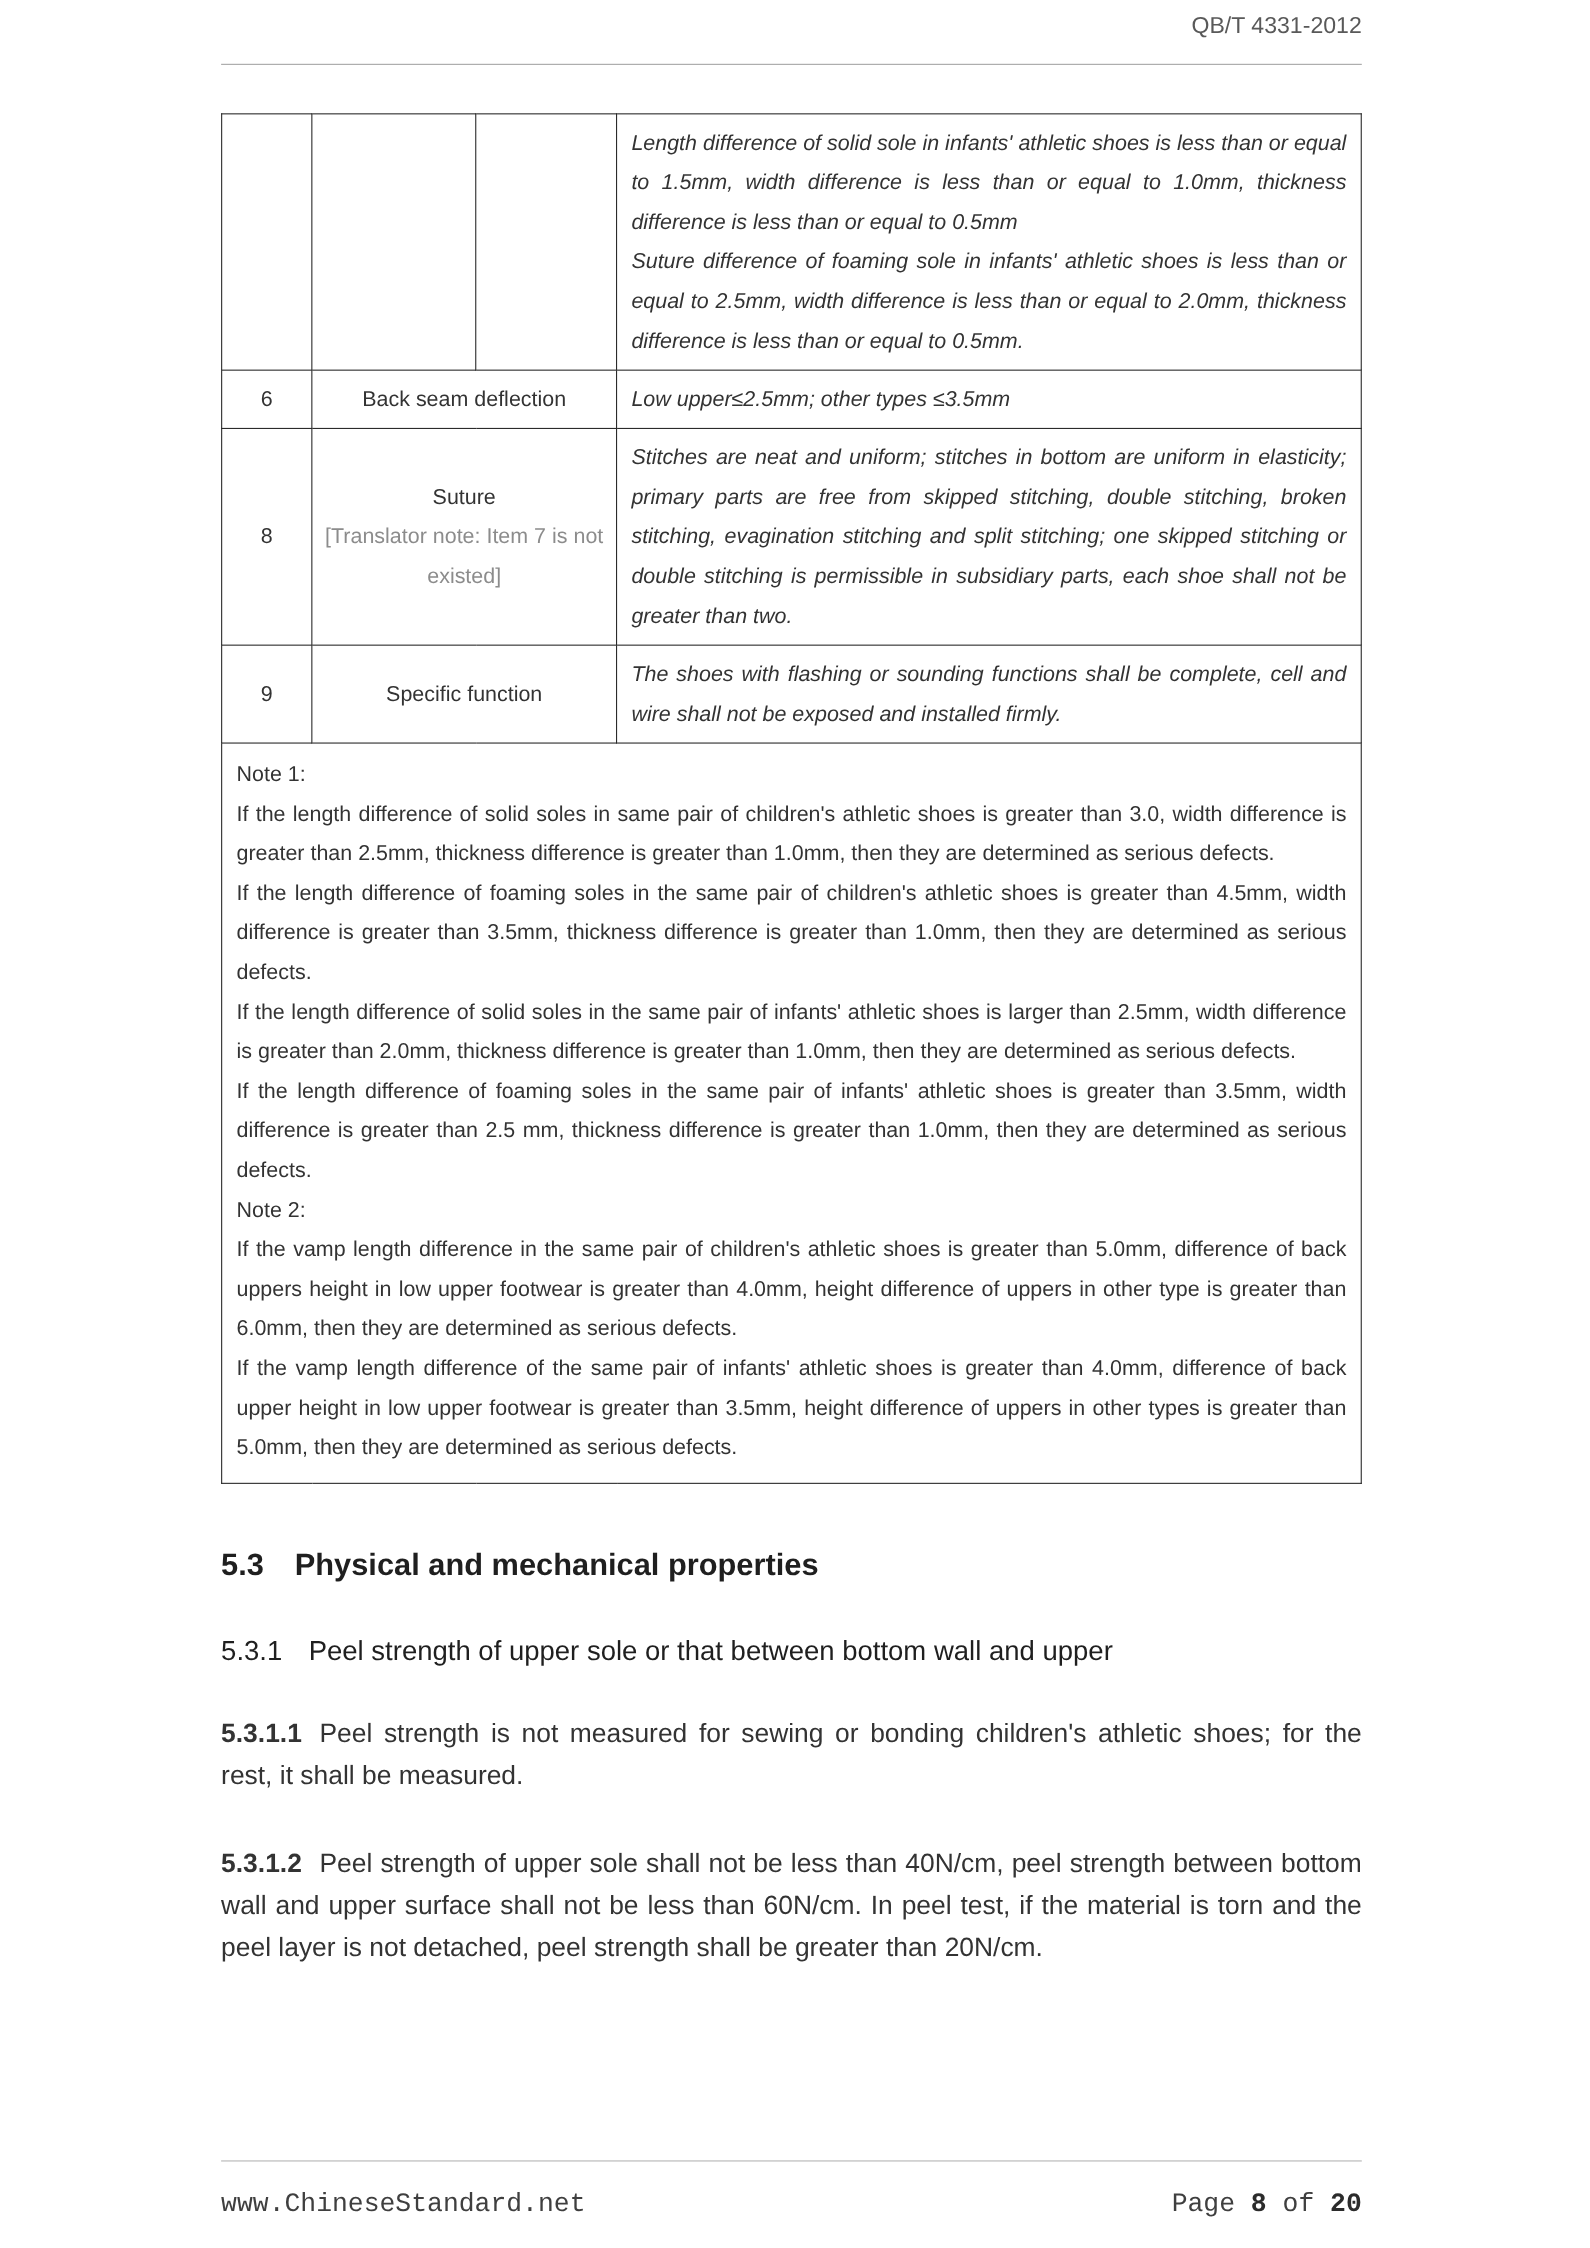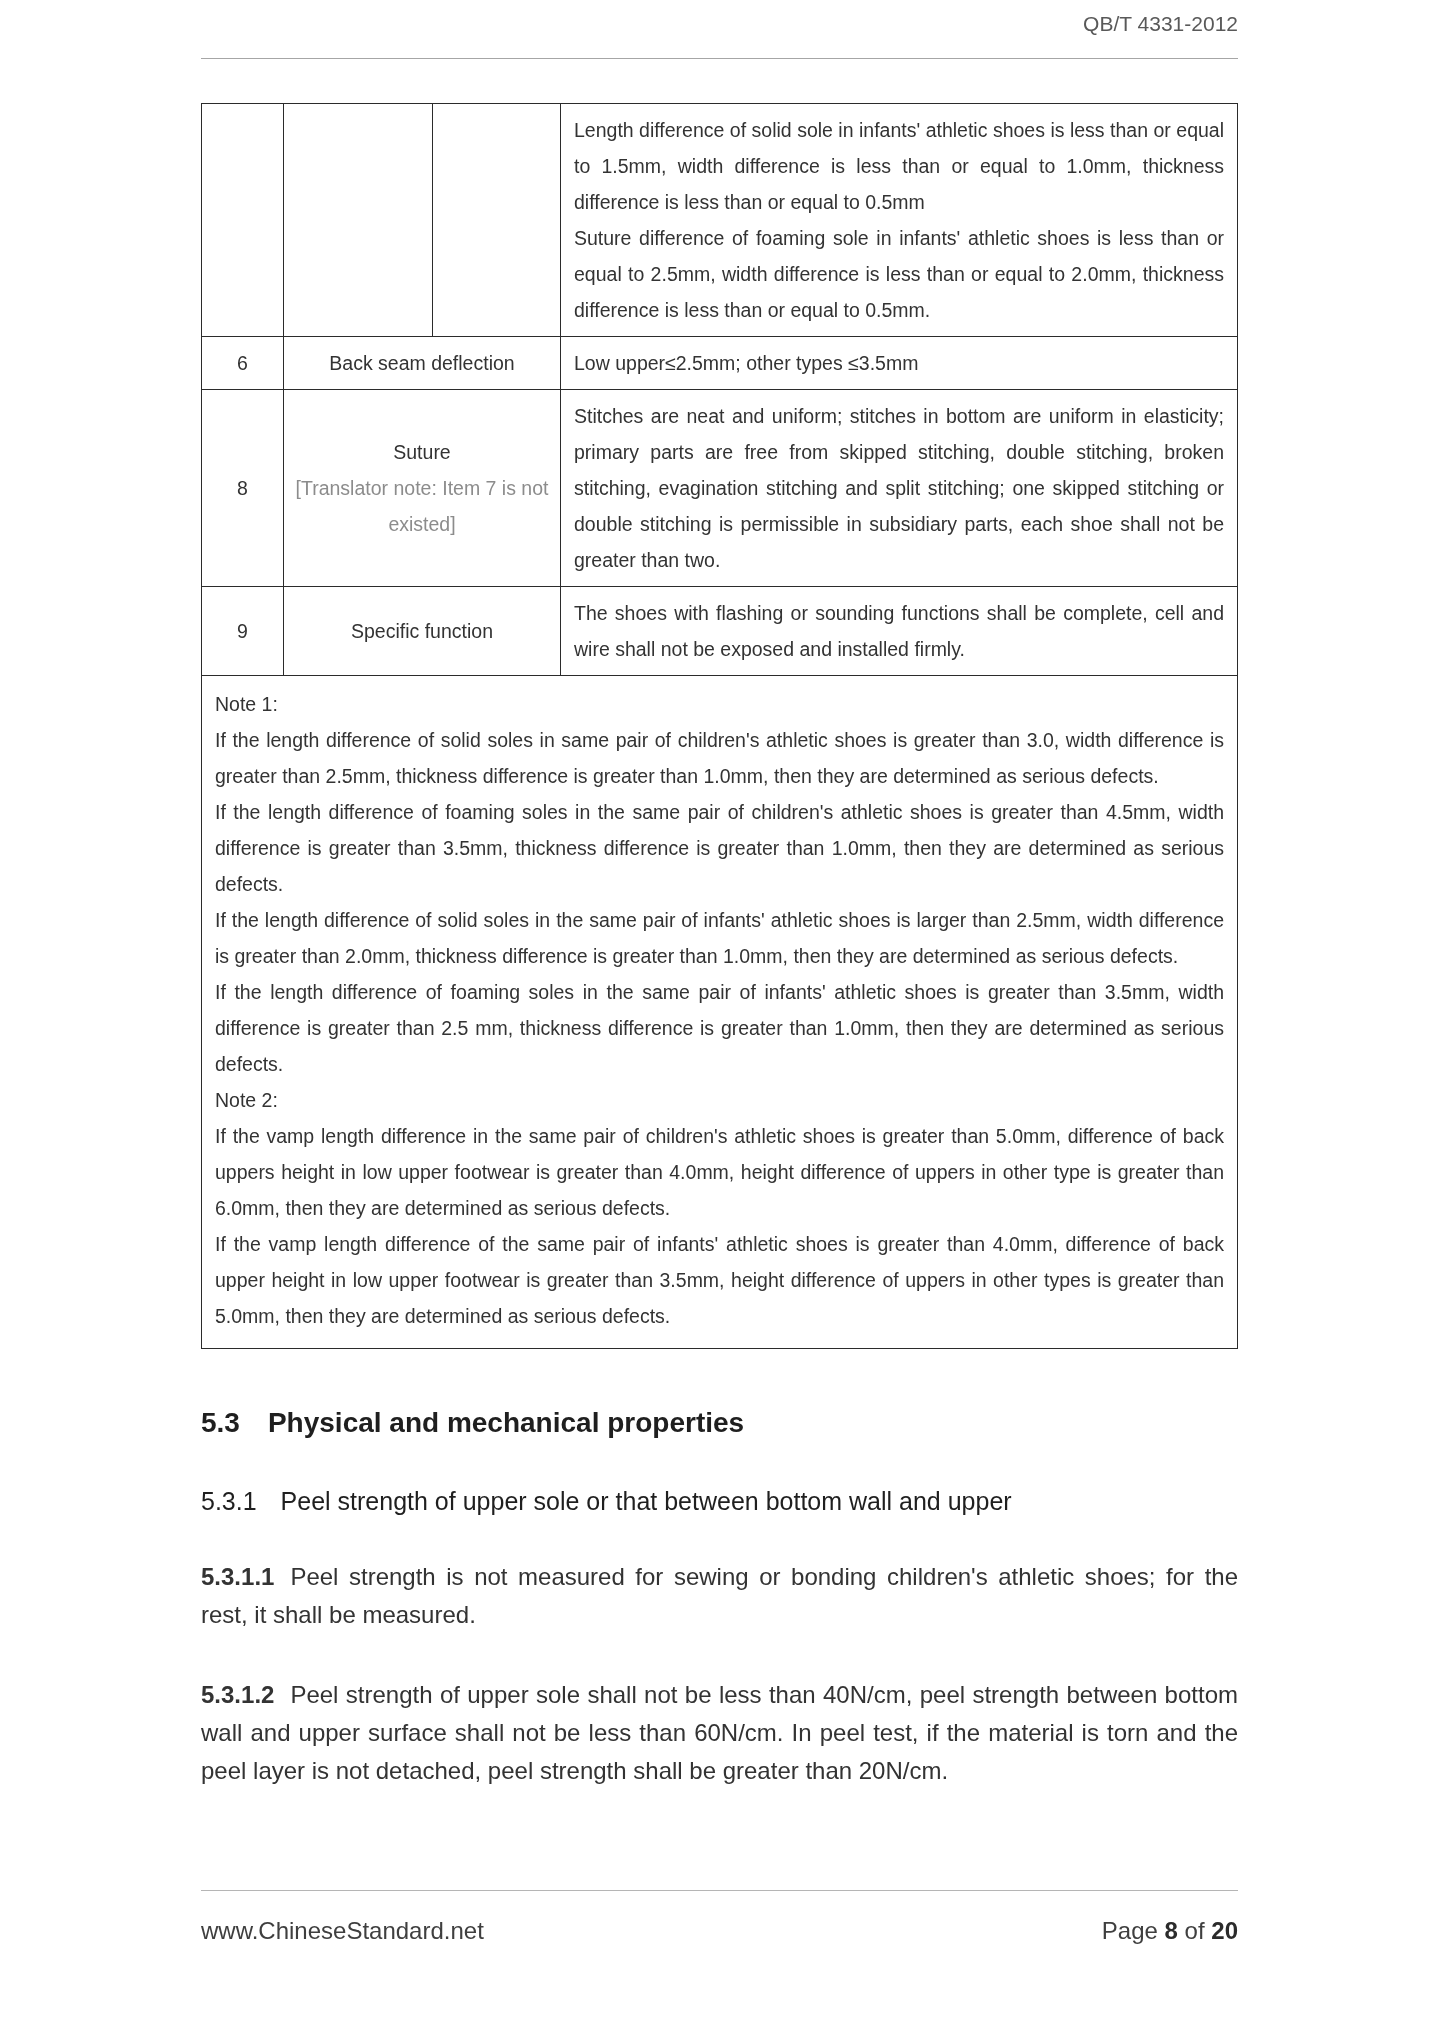--- a/index.html
+++ b/index.html
@@ -43,21 +43,21 @@
   }
   table.spec td {
     border: 1.5px solid #2b2b2b;
     font-size: 19.5px;
     color: #333333;
     vertical-align: middle;
   }
   td.cell-num  { text-align: center; }
   td.cell-item { text-align: center; padding: 8px 10px; line-height: 36px; }
   td.cell-req  { padding: 8px 13px; line-height: 36px; text-align: justify; }
-  td.cell-req p { text-align: justify; }
+  td.cell-req p { text-align: justify; font-style: italic; }
   td.cell-req p.left { text-align: left; }
   .translator-note { color: #8c8c8c; }
 
   td.cell-notes { padding: 10px 13px 14px 13px; line-height: 36px; }
   td.cell-notes p { text-align: justify; }
   td.cell-notes p.left { text-align: left; }
 
   
   .h-53 {
     margin-top: 58px;
@@ -80,21 +80,22 @@
     color: #333333;
     text-align: justify;
   }
   .body-para .para-num { font-weight: bold; margin-right: 16px; margin-top: 44px; }
 
   
   .footer {
     position: absolute;
     left: 201px;
     right: 207px;
-    top: 1878px;
+    top: 1952px;
+    font-family: Liberation Mono, monospace;
   }
   .footer-rule {
     border: none;
     border-top: 1px solid #b5b5b5;
   }
   .footer-row {
     margin-top: 26px;
     display: flex;
     justify-content: space-between;
     align-items: baseline;

